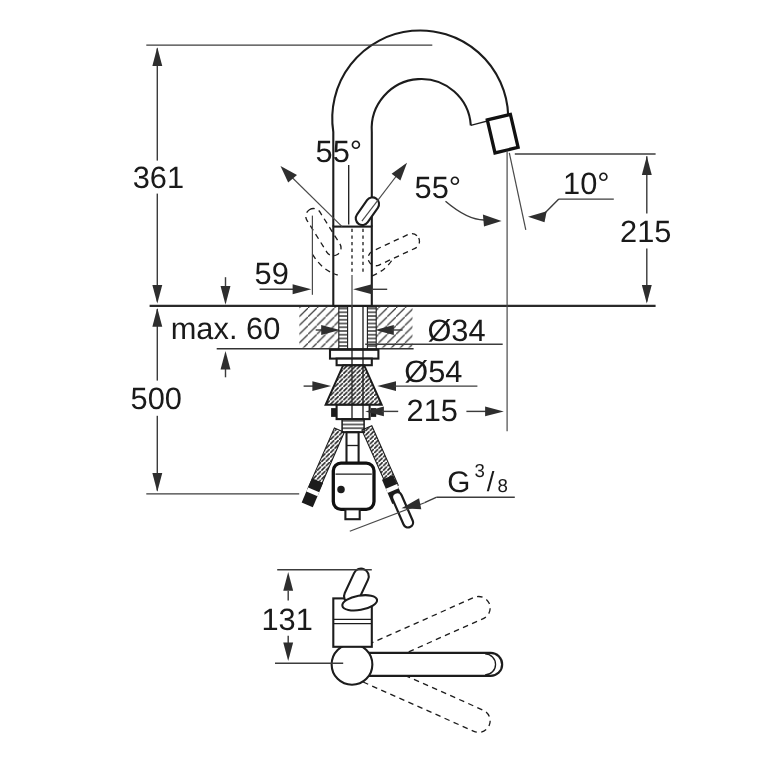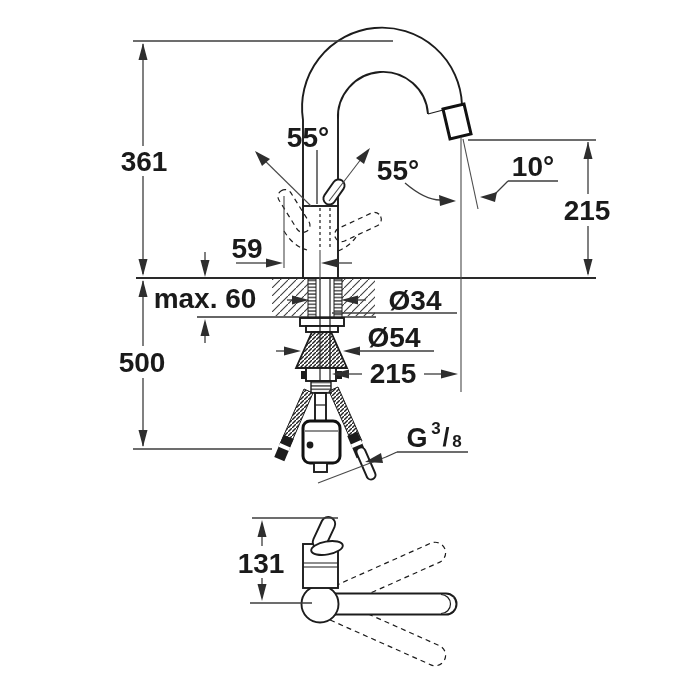--- a/index.html
+++ b/index.html
@@ -1,16 +1,16 @@
 <!DOCTYPE html>
 <html><head>
 <meta charset="utf-8">
 <style>
   html,body{margin:0;padding:0;background:#fff;}
-  .stage{width:560px;height:700px;background:#f0abfc;position:relative;font-family:"Liberation Sans",sans-serif;font-weight:bold;}
+  .stage{width:560px;height:700px;background:#f0abfc;position:relative;font-family:"Liberation Sans",sans-serif;}
   svg{display:block;}
   .dim{stroke:#3c3c3c;stroke-width:1.3;fill:none;}
   .dim2{stroke:#4a4a4a;stroke-width:1.1;fill:none;}
   .obj{stroke:#1c1c1c;stroke-width:1.9;fill:none;}
   .objw{stroke:#1c1c1c;stroke-width:1.9;fill:#fff;}
   .objthin{stroke:#1c1c1c;stroke-width:1.2;fill:none;}
   .objbold{stroke:#111;stroke-width:3;fill:#fff;}
   .arr{fill:#2e2e2e;stroke:none;}
   .dashed{stroke-dasharray:5 4;}
   .dashfine{stroke-dasharray:3 3;}

